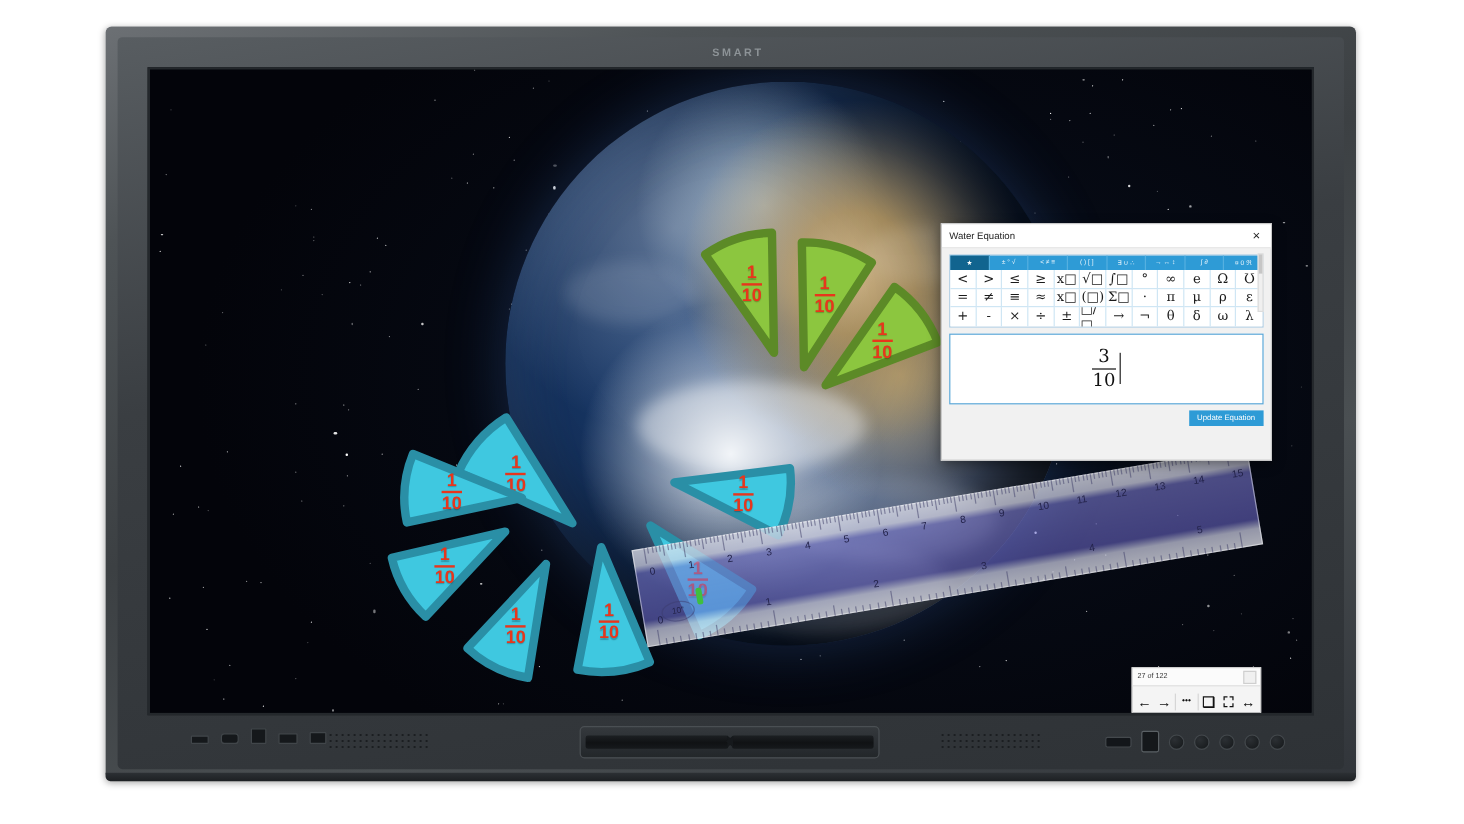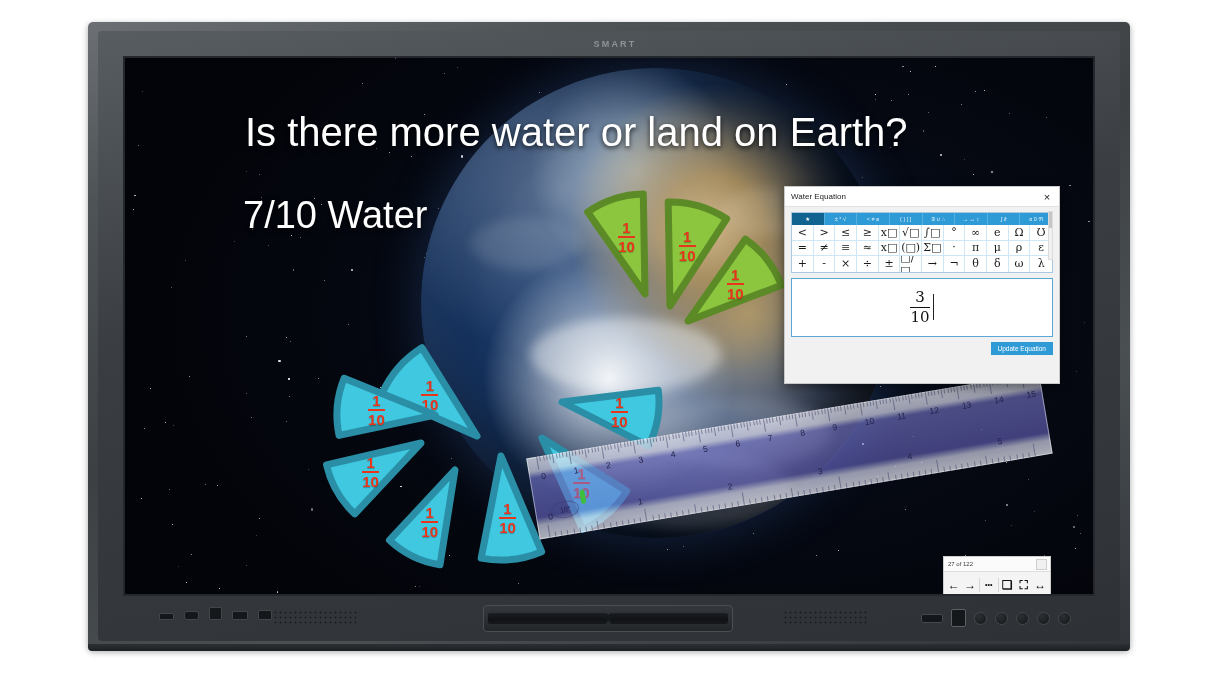--- a/index.html
+++ b/index.html
@@ -1143,22 +1143,20 @@
           <span class="ruler-num" style="left: 103.111px; top: 56px;">1</span>
           <span class="ruler-num" style="left: 194.222px; top: 56px;">2</span>
           <span class="ruler-num" style="left: 285.333px; top: 56px;">3</span>
           <span class="ruler-num" style="left: 376.444px; top: 56px;">4</span>
           <span class="ruler-num" style="left: 467.556px; top: 56px;">5</span>
         </div>
       <div class="ruler-badge">10"</div>
       <div class="ruler-handle"></div>
     </div>
 
-    <div class="slide-title">Is there more water or land on Earth?</div>
-    <div class="slide-subtitle">7/10 Water</div>
 
     <div class="eq-dialog">
       <div class="eq-titlebar">
         <span class="eq-title">Water Equation</span>
         <span class="eq-close">×</span>
       </div>
       <div class="eq-body">
         <div class="eq-palette">
           <div class="eq-tabs" id="eq-tabs">
               <div class="eq-tab active">★</div>

